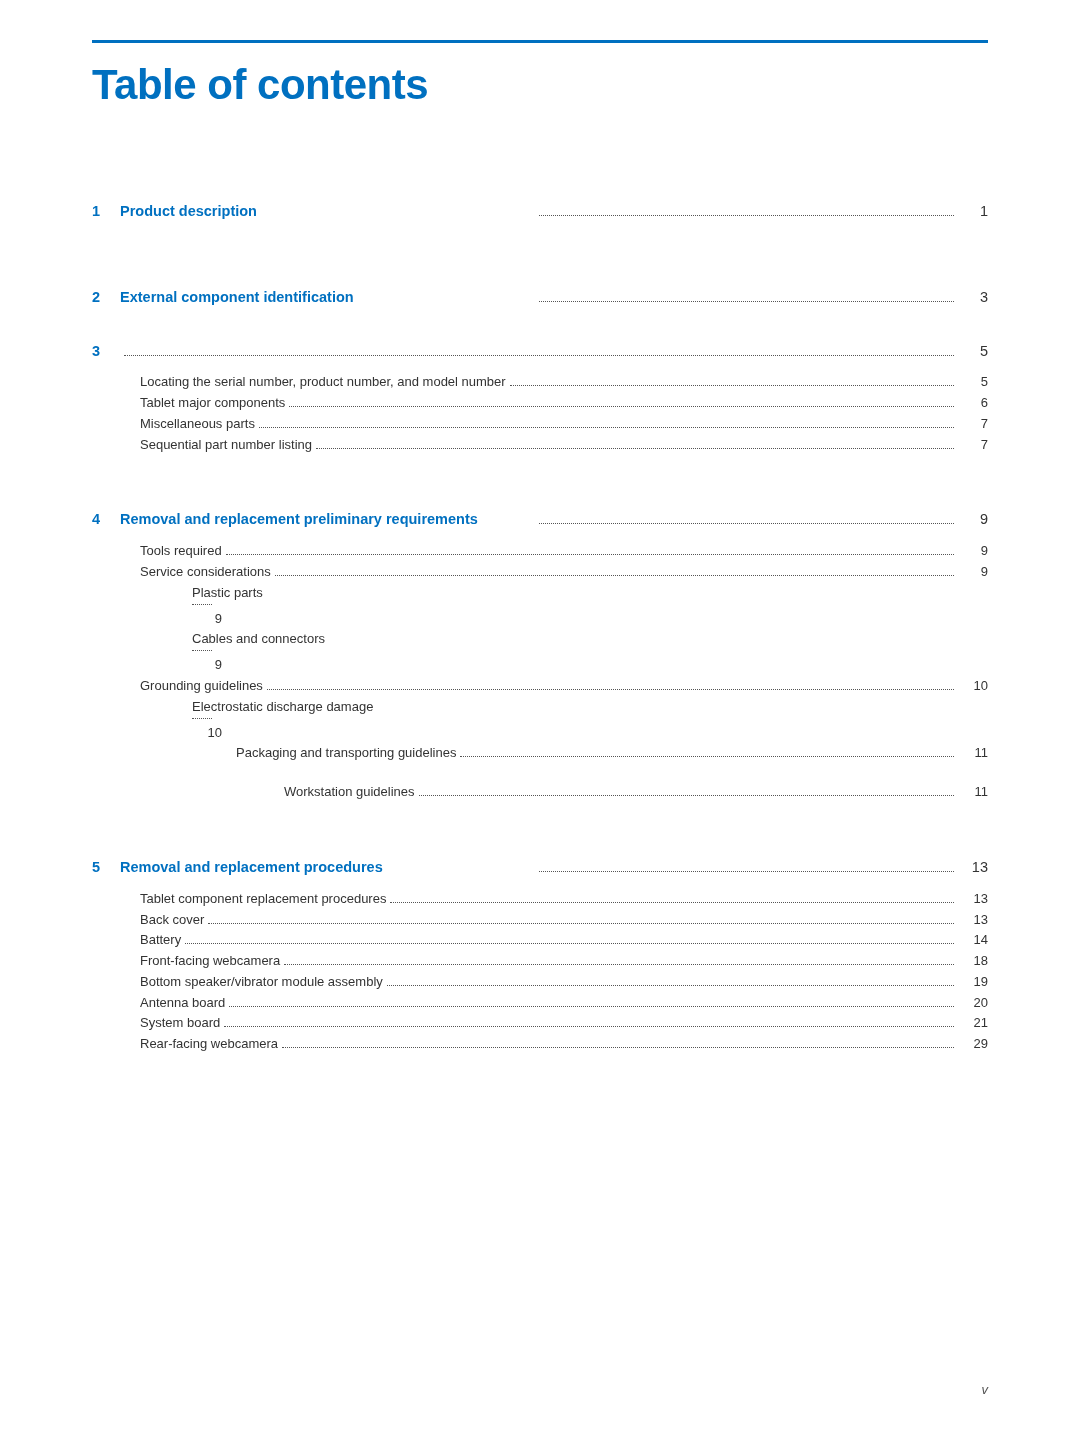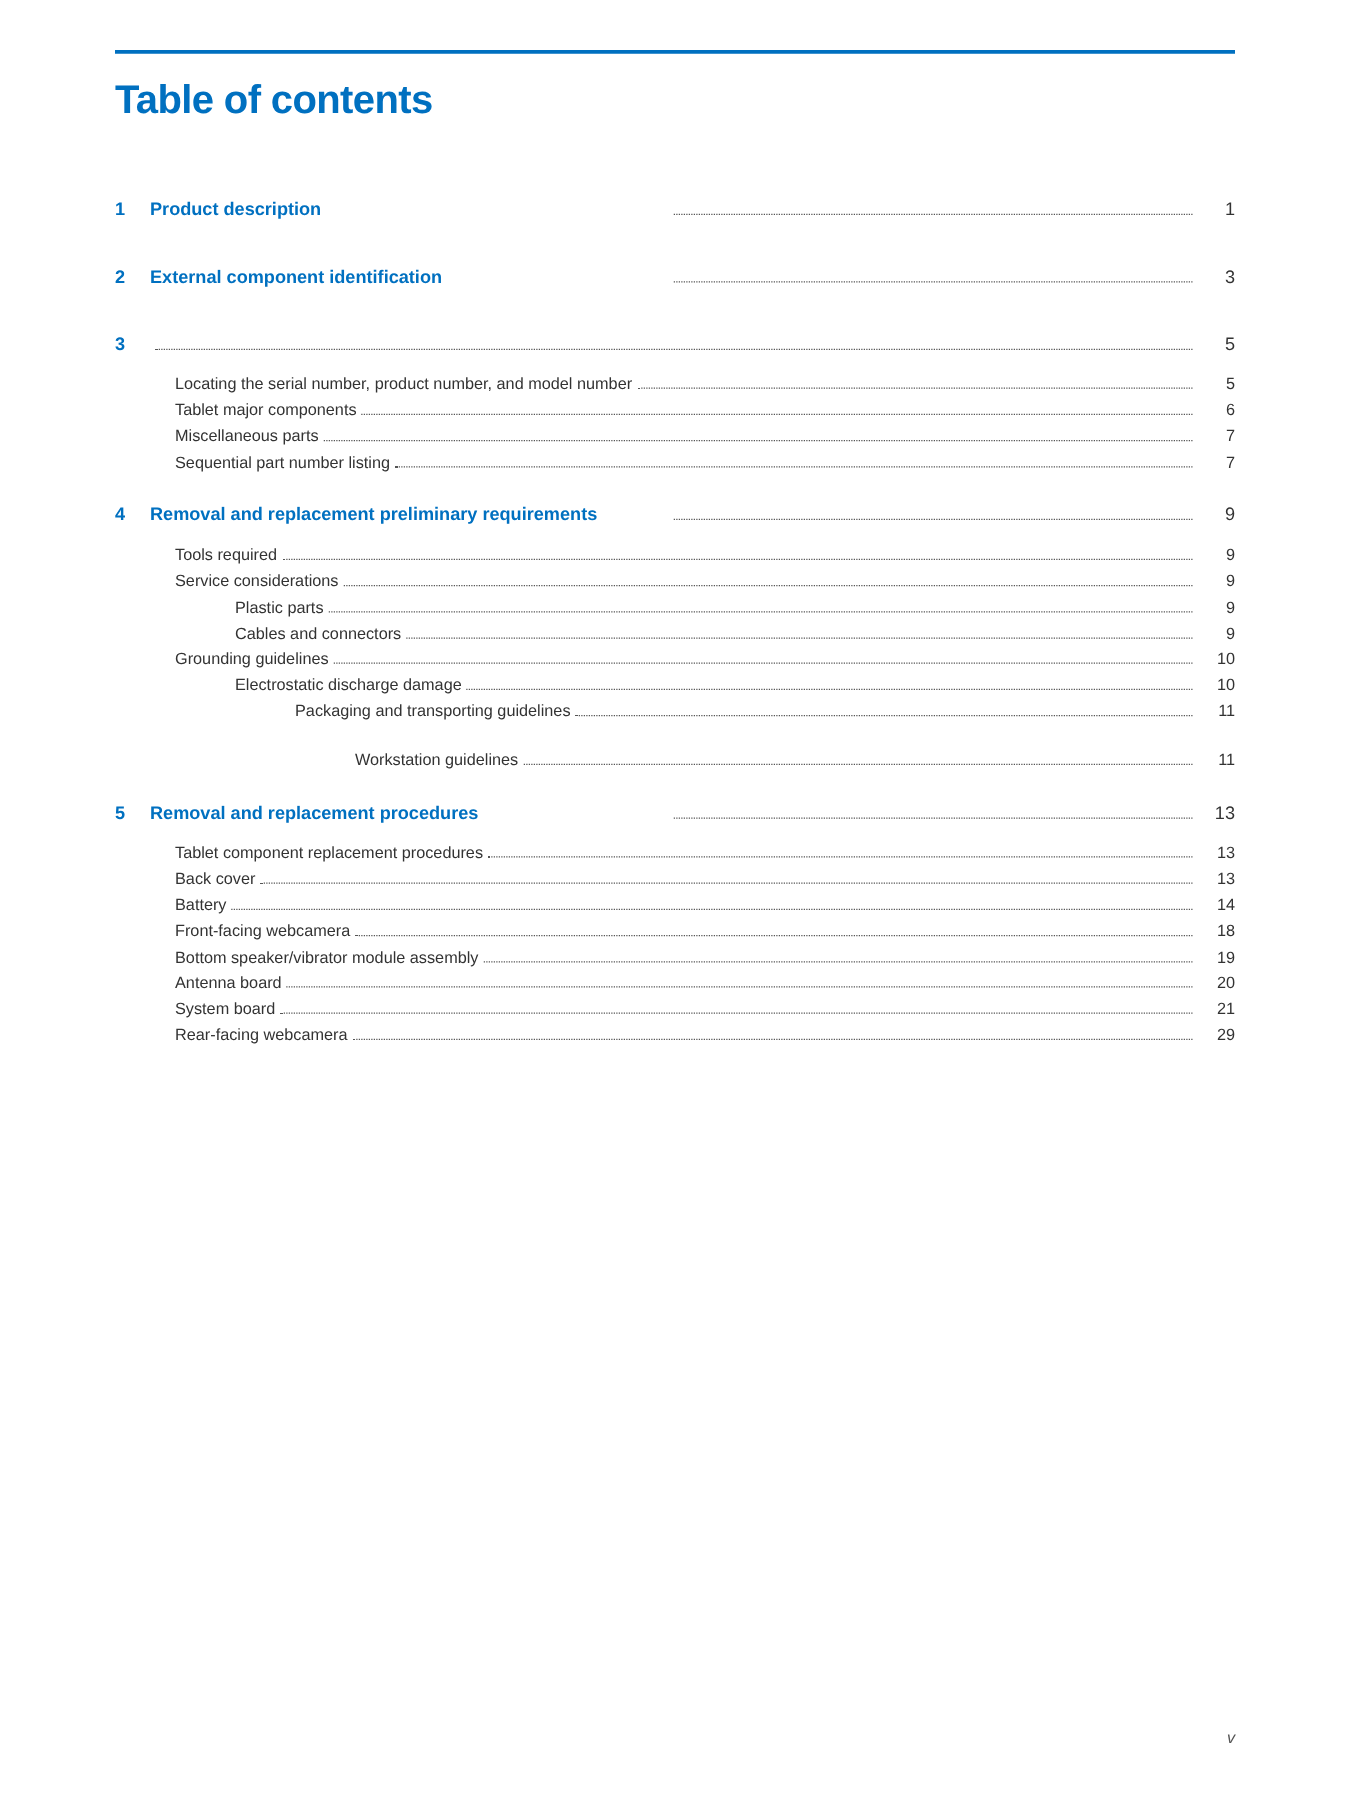--- a/index.html
+++ b/index.html
@@ -17,21 +17,21 @@
       padding: 40px 92px 60px 92px;
     }
 
     .top-rule {
       border: none;
       border-top: 3px solid #0070c0;
       margin-bottom: 18px;
     }
 
     .page-title {
-      font-size: 32px;
+      font-size: 42px;
       font-weight: 900;
       color: #0070c0;
       margin-bottom: 60px;
       letter-spacing: -0.5px;
     }
 
     .toc-container {
       width: 100%;
     }
 
@@ -47,20 +47,21 @@
       color: #0070c0;
       font-weight: bold;
       min-width: 28px;
       flex-shrink: 0;
     }
 
     .toc-section-header .section-title {
       color: #0070c0;
       font-weight: bold;
       flex: 1;
+      margin-top: 32px;
     }
 
     .toc-section-header .dots {
       flex: 1;
       border-bottom: 1px dotted #555;
       margin: 0 4px 4px 4px;
       min-width: 20px;
     }
 
     .toc-section-header .page-num {
@@ -89,21 +90,21 @@
       min-width: 20px;
     }
 
     .toc-entry .page-num {
       color: #333;
       min-width: 30px;
       text-align: right;
     }
 
     .indent-1 { padding-left: 48px; }
-    .indent-2 { padding-left: 96px; }
+    .indent-2 { padding-left: 96px; flex-direction: column; }
     .indent-3 { padding-left: 144px; }
     .indent-4 { padding-left: 192px; margin-top: 18px; }
 
     .section-gap {
       height: 22px;
     }
 
     .footer-page {
       position: absolute;
       bottom: 40px;

